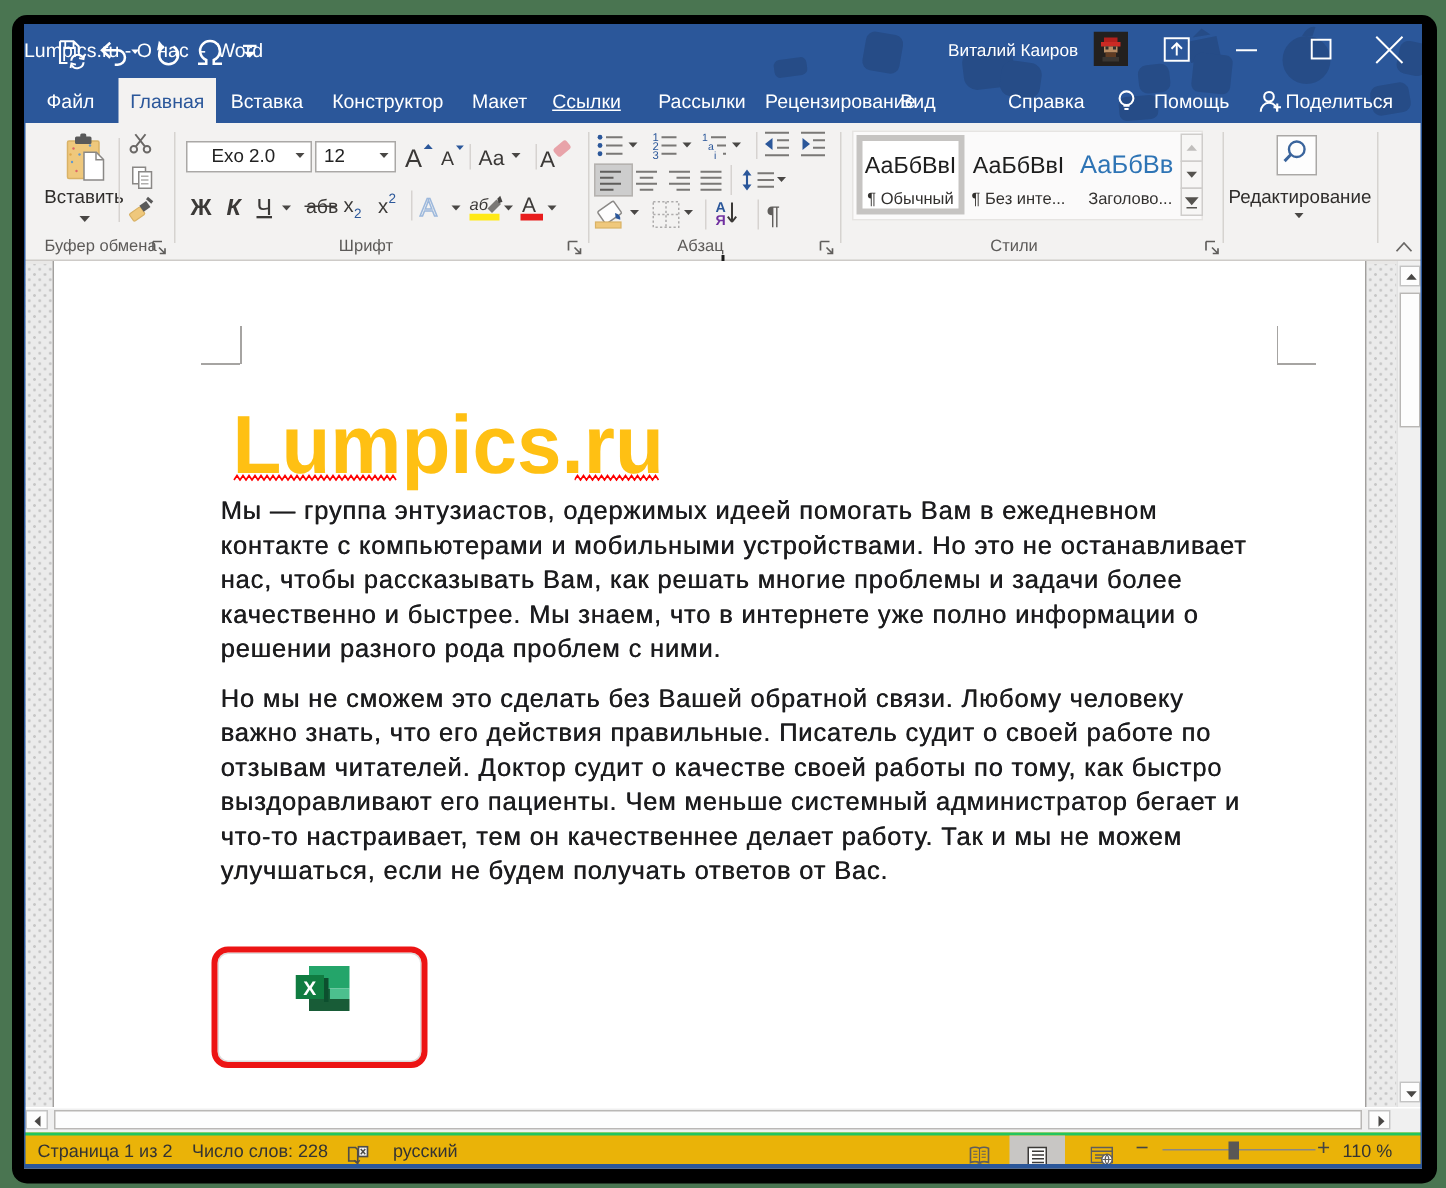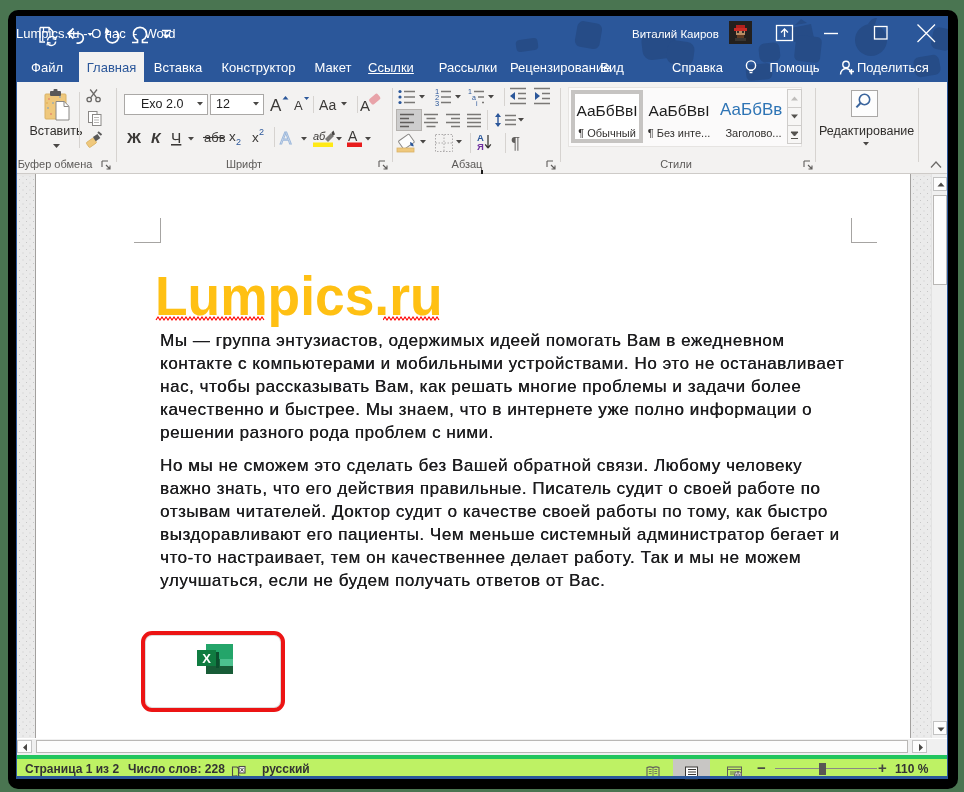--- a/index.html
+++ b/index.html
@@ -27,31 +27,31 @@
   .stbig { position:absolute; top:19.5px; font-size:15.5px; color:#1d1d1d; white-space:nowrap; text-align:center; }
   .stsub { position:absolute; top:45px; font-size:11px; color:#33312f; white-space:nowrap; text-align:center; }
   #ribicons { position:absolute; left:0; top:0; }
   
   #doc { position:absolute; left:0; top:158px; width:100%; height:564px; background:#e9e8e7; }
   #doc .dots { position:absolute; top:2px; height:562px; background-image:radial-gradient(#c6c6c6 0.8px, transparent 1px), radial-gradient(#c6c6c6 0.8px, transparent 1px); background-position:0 0, 3.5px 3.5px; background-size:7px 7px; background-color:#ebebeb; }
   #page { position:absolute; left:19px; top:0; width:876px; height:564px; background:#fff; border-left:1px solid #a2a09e; border-right:1px solid #a2a09e; }
   #heading { position:absolute; left:119px; top:90px; font-size:55px; font-weight:bold; color:#ffc013; transform:scaleX(0.97); transform-origin:0 0; white-space:nowrap; }
   #sq1 { position:absolute; left:117px; top:142px; }
   #sq2 { position:absolute; left:347px; top:142px; }
-  .para { position:absolute; left:124px; font-size:17px; line-height:23px; color:#1c1c1e; letter-spacing:0.55px; text-shadow:0.3px 0 0 #1c1c1e; }
+  .para { position:absolute; left:111px; font-size:17px; line-height:23px; color:#1c1c1e; letter-spacing:0.55px; text-shadow:0.3px 0 0 #1c1c1e; }
   #p1 { top:155px; }
   #p2 { top:280px; }
   #excelobj { position:absolute; left:105px; top:457px; width:144px; height:81px; border:4px solid #ec1414; border-radius:11px; background:#fff; box-shadow:0 0 0 1px #dcdcdc inset; }
   #exlabel { position:absolute; left:0; top:44px; width:140px; text-align:center; font-size:12.5px; line-height:14px; color:#05050e; }
   
   #vscroll { position:absolute; right:0px; top:158px; width:17px; height:564px; background:#f0f0f0; border-left:1px solid #e2e2e2; }
   .sbtn { position:absolute; background:#fdfdfd; border:1px solid #c3c3c3; }
   #hscroll { position:absolute; left:0; bottom:24px; width:100%; height:16px; background:#f0f0f0; }
   
-  #status { position:absolute; left:0; bottom:3px; width:100%; height:21px; background:#bef264; border-top:4px solid #22c55e; font-size:12px; color:#333;font-weight:bold; }
+  #status { position:absolute; left:0; bottom:3px; width:100%; height:21px; background:#eab308; border-top:2px solid #22c55e; font-size:12px; color:#333; }
   #status .sitem { position:absolute; top:0; height:20px; line-height:20px; }
   #bluebottom { position:absolute; left:0; bottom:0; width:100%; height:3px; background:#2b579a; }
   #blueleft { position:absolute; left:0; top:36px; width:1px; height:724px; background:#2b579a; }
   #blueright { position:absolute; right:0; top:36px; width:1px; height:724px; background:#2b579a; }
   svg { display:block; }
 </style>
 </head>
 <body>
 <div id="win">
 <div id="inner">
@@ -152,21 +152,21 @@
   </div>
 
   <div id="ribbon">
     <div class="gsep" style="left:100px"></div>
     <div class="gsep" style="left:376px"></div>
     <div class="gsep" style="left:544px"></div>
     <div class="gsep" style="left:799px"></div>
     <div class="gsep" style="left:902px"></div>
 
     <div style="position:absolute;left:8px;top:42px;width:64px;text-align:center;font-size:12.5px;color:#2f2d2b;">Вставить</div>
-    <div class="glabel" style="left:0;width:78px;">Буфер обмена</div>
+    <div class="glabel" style="left:12px;width:78px;">Буфер обмена</div>
 
     <div class="cbo" style="left:108px;top:12px;width:84px;height:21px;line-height:19px;padding-left:16px;">Exo 2.0</div>
     <div class="cbo" style="left:194px;top:12px;width:54px;height:21px;line-height:19px;padding-left:5px;">12</div>
     <div class="glabel" style="left:198px;width:60px;">Шрифт</div>
 
     <div style="position:absolute;left:380px;top:27px;width:26px;height:22px;background:#cdcdcd;border:1px solid #b5b2af;"></div>
     <div class="glabel" style="left:421px;width:60px;">Абзац</div>
 
     <div style="position:absolute;left:552px;top:5px;width:234px;height:60px;border:1px solid #e6e4e2;background:#fbfafa;"></div>
     <div style="position:absolute;left:554.5px;top:8px;width:72px;height:53px;border:4px solid #c6c4c2;background:#fff;"></div>

